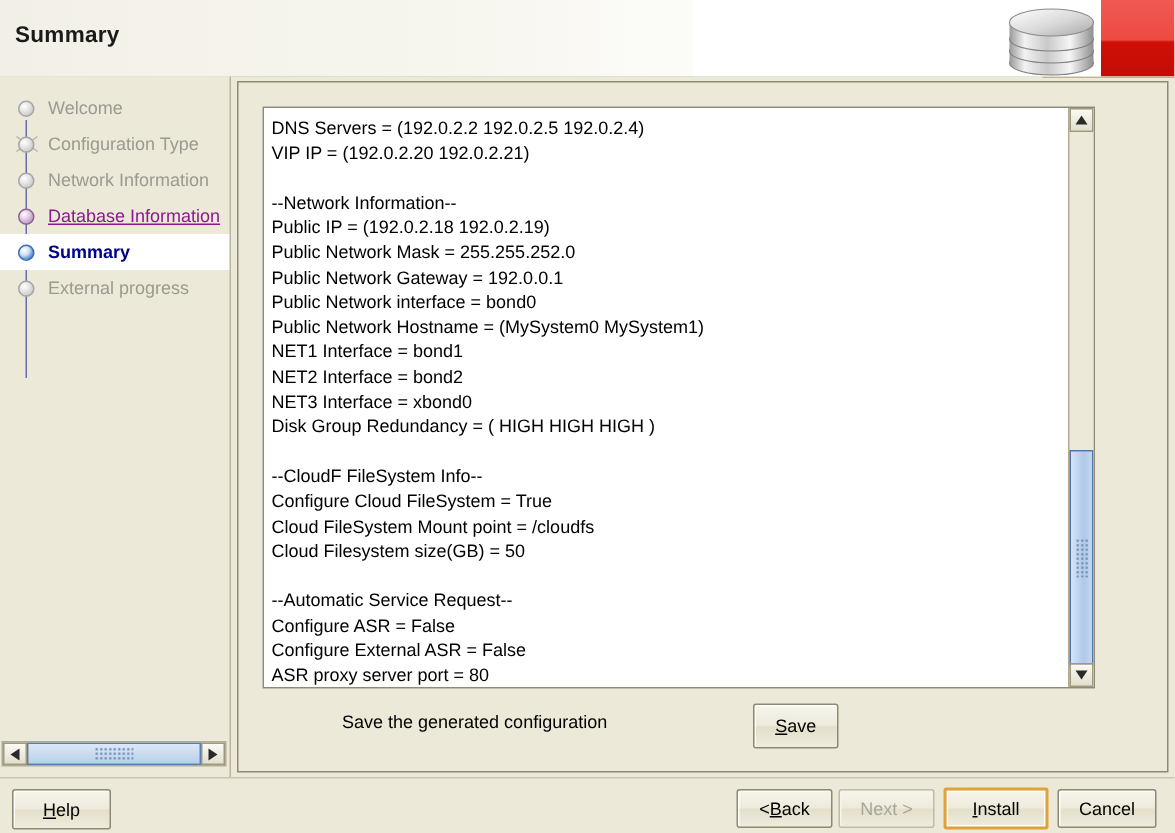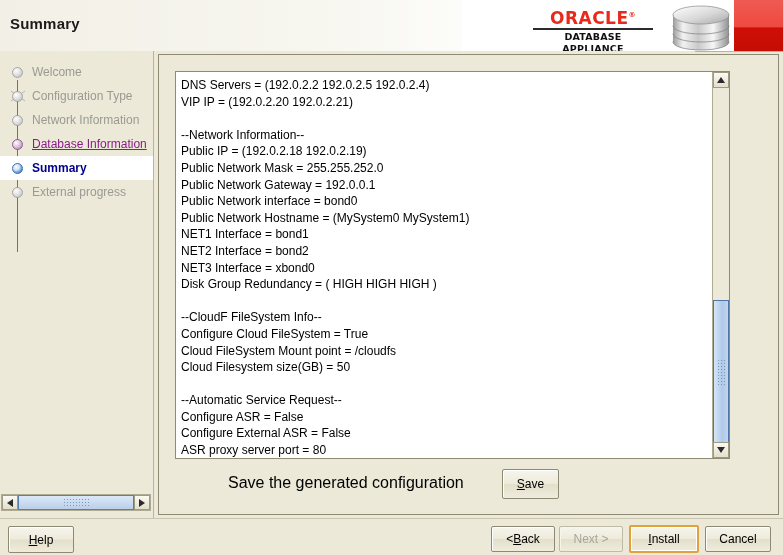--- a/index.html
+++ b/index.html
@@ -272,21 +272,21 @@
   .save-row {
     position: absolute;
     left: 16px; top: 412px;
     width: 555px; height: 34px;
     display: flex;
     align-items: center;
   }
   .save-label {
     position: absolute;
     left: 53px; top: 7px;
-    font-size: 16px;
+    font-size: 12px;
     color: #000;
   }
   .btn {
     font-family: "Liberation Sans", sans-serif;
     font-size: 12px;
     color: #000;
     background: linear-gradient(to bottom, #f6f5ec 0%, #eeebdc 48%, #e3dfca 52%, #efecdd 100%);
     border: 1px solid #8d8972;
     border-radius: 2px;
     padding: 0;
@@ -326,25 +326,20 @@
 
   .mn { text-decoration: underline; }
 </style>
 </head>
 <body>
 
 <div class="header">
   <div class="header-title">Summary</div>
   <div class="header-white-block"></div>
 
-  <div class="oracle-logo">
-    <div class="oracle-word"><span>ORACLE</span><span class="oracle-reg">®</span></div>
-    <div class="oracle-rule"></div>
-    <div class="oracle-sub">DATABASE APPLIANCE</div>
-  </div>
 
   <svg class="disk-icon" viewBox="0 0 66 50">
     <defs>
       <linearGradient id="gdisk" x1="0" y1="0" x2="1" y2="0">
         <stop offset="0%" stop-color="#9a9a9a"></stop>
         <stop offset="18%" stop-color="#f2f2f2"></stop>
         <stop offset="45%" stop-color="#c9c9c9"></stop>
         <stop offset="72%" stop-color="#f6f6f6"></stop>
         <stop offset="100%" stop-color="#8f8f8f"></stop>
       </linearGradient>

